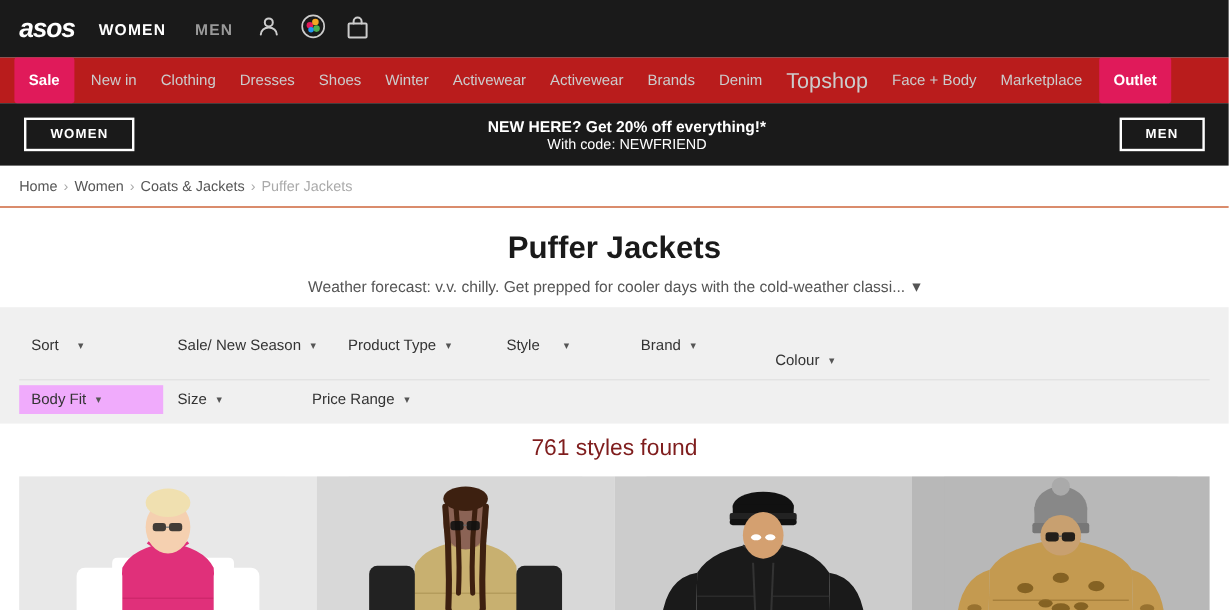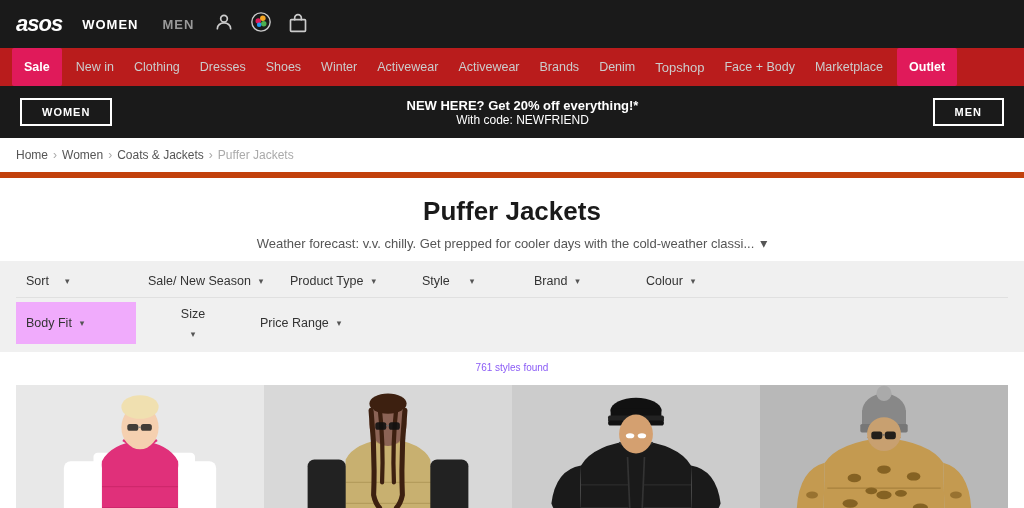--- a/index.html
+++ b/index.html
@@ -45,36 +45,36 @@
   <a href="#" style="background:#e01a5a; color:#fff; text-decoration:none; font-size:12.5px; font-weight:700; padding:0 12px; height:38px; display:flex; align-items:center; border-radius:2px; margin-right:4px;">Sale</a>
   <a href="#" style="color:#ccc; text-decoration:none; font-size:12.5px; padding:0 10px; height:38px; display:flex; align-items:center;">New in</a>
   <a href="#" style="color:#ccc; text-decoration:none; font-size:12.5px; padding:16px 10px; height:38px; display:flex; align-items:center;">Clothing</a>
   <a href="#" style="color:#ccc; text-decoration:none; font-size:12.5px; padding:0 10px; height:38px; display:flex; align-items:center;">Dresses</a>
   <a href="#" style="color:#ccc; text-decoration:none; font-size:12.5px; padding:0 10px; height:38px; display:flex; align-items:center;">Shoes</a>
   <a href="#" style="color:#ccc; text-decoration:none; font-size:12.5px; padding:0 10px; height:38px; display:flex; align-items:center;">Winter</a>
   <a href="#" style="color:#ccc; text-decoration:none; font-size:12.5px; padding:16px 10px; height:38px; display:flex; align-items:center;">Activewear</a>
   <a href="#" style="color:#ccc; text-decoration:none; font-size:12.5px; padding:0 10px; height:38px; display:flex; align-items:center;">Activewear</a>
   <a href="#" style="color:#ccc; text-decoration:none; font-size:12.5px; padding:0 10px; height:38px; display:flex; align-items:center;">Brands</a>
   <a href="#" style="color:#ccc; text-decoration:none; font-size:12.5px; padding:0 10px; height:38px; display:flex; align-items:center;">Denim</a>
-  <a href="#" style="color:#ccc; text-decoration:none; font-size:13px; padding:0 10px; height:38px; display:flex; align-items:center;">Topshop</a>
+  <a href="#" style="color:#ccc; text-decoration:none; font-size:18px; padding:0 10px; height:38px; display:flex; align-items:center;">Topshop</a>
   <a href="#" style="color:#ccc; text-decoration:none; font-size:12.5px; padding:0 10px; height:38px; display:flex; align-items:center;">Face + Body</a>
   <a href="#" style="color:#ccc; text-decoration:none; font-size:12.5px; padding:0 10px; height:38px; display:flex; align-items:center;">Marketplace</a>
   <a href="#" style="background:#e01a5a; color:#fff; text-decoration:none; font-size:12.5px; font-weight:700; padding:0 12px; height:38px; display:flex; align-items:center; border-radius:2px; margin-left:4px;">Outlet</a>
 </nav>
 
 <div style="background:#1a1a1a; display:flex; align-items:center; justify-content:space-between; padding:0 20px; height:52px;">
   <button style="border:2px solid #fff; color:#fff; background:transparent; font-size:11px; font-weight:700; padding:6px 20px; cursor:pointer; text-transform:uppercase; letter-spacing:1px;">WOMEN</button>
   <div style="text-align:center;">
     <div style="color:#fff; font-size:13px; font-weight:700;">NEW HERE? Get 20% off everything!*</div>
     <div style="color:#fff; font-size:12px; font-weight:400;">With code: NEWFRIEND</div>
   </div>
   <button style="border:2px solid #fff; color:#fff; background:transparent; font-size:11px; font-weight:700; padding:6px 20px; cursor:pointer; text-transform:uppercase; letter-spacing:1px;">MEN</button>
 </div>
 
-<div style="padding:10px 16px; font-size:12px; color:#666; display:flex; align-items:center; gap:5px; border-bottom:6px solid #c2410c;">
+<div style="padding:10px 16px; font-size:12px; color:#666; display:flex; align-items:center; gap:5px; border-bottom:1px solid #c2410c;">
   <a href="#" style="color:#555; text-decoration:none;">Home</a>
   <span style="color:#aaa;">›</span>
   <a href="#" style="color:#555; text-decoration:none;">Women</a>
   <span style="color:#aaa;">›</span>
   <a href="#" style="color:#555; text-decoration:none;">Coats &amp; Jackets</a>
   <span style="color:#aaa;">›</span>
   <span style="color:#aaa;">Puffer Jackets</span>
 </div>
 
 <div style="text-align:center; padding:18px 0 10px;">
@@ -100,42 +100,42 @@
       <span style="font-size:9px; color:#555;">▾</span>
     </button>
     <button style="background:#f0f0f0; border:none; cursor:pointer; font-size:12.5px; color:#333; display:flex; align-items:center; gap:20px; padding:5px 10px; min-width:110px;">
       <span>Style</span>
       <span style="font-size:9px; color:#555;">▾</span>
     </button>
     <button style="background:#f0f0f0; border:none; cursor:pointer; font-size:12.5px; color:#333; display:flex; align-items:center; gap:8px; padding:5px 10px; min-width:110px;">
       <span>Brand</span>
       <span style="font-size:9px; color:#555;">▾</span>
     </button>
-    <button style="background:#f0f0f0; border:none; cursor:pointer; font-size:12.5px; color:#333; display:flex; align-items:center; gap:8px; padding:5px 10px; min-width:110px;">
+    <button style="background:#f0f0f0; border:none; cursor:pointer; font-size:12.5px; color:#333; display:flex; align-items:center; gap:8px; padding:5px 10px; min-width:110px;margin-top:24px;">
       <span>Colour</span>
       <span style="font-size:9px; color:#555;">▾</span>
     </button>
   </div>
   <div style="display:flex; gap:2px; padding:4px 0;">
     <button style="background:#f0abfc; border:none; cursor:pointer; font-size:12.5px; color:#333; display:flex; align-items:center; gap:8px; padding:5px 10px; min-width:120px;">
       <span>Body Fit</span>
       <span style="font-size:9px; color:#555;">▾</span>
     </button>
-    <button style="background:#f0f0f0; border:none; cursor:pointer; font-size:12.5px; color:#333; display:flex; align-items:center; gap:8px; padding:5px 10px; min-width:110px;flex-direction:column;">
+    <button style="background:#f0f0f0; border:none; cursor:pointer; font-size:12.5px; color:#333; display:flex; align-items:center; gap:8px; padding:5px 10px; min-width:110px;">
       <span>Size</span>
       <span style="font-size:9px; color:#555;">▾</span>
     </button>
     <button style="background:#f0f0f0; border:none; cursor:pointer; font-size:12.5px; color:#333; display:flex; align-items:center; gap:8px; padding:5px 10px; min-width:130px;">
       <span>Price Range</span>
       <span style="font-size:9px; color:#555;">▾</span>
     </button>
   </div>
 </div>
 
-<div style="text-align:center; font-size:10px; color:#8b5cf6; padding:10px 0 12px;">761 styles found</div>
+<div style="text-align:center; font-size:19px; color:#7f1d1d; padding:10px 0 12px;">761 styles found</div>
 
 <div style="display:grid; grid-template-columns:repeat(4,1fr); gap:0; padding:0 16px;">
 
   <div style="cursor:pointer; position:relative;">
     <div style="width:100%; height:220px; overflow:hidden; background:#e8e8e8; position:relative;">
       <svg width="100%" height="100%" viewBox="0 0 230 260" xmlns="http://www.w3.org/2000/svg">
         <rect width="230" height="260" fill="#e8e8e8"></rect>
 
         <rect x="60" y="80" width="120" height="100" rx="5" fill="#fff"></rect>
 

